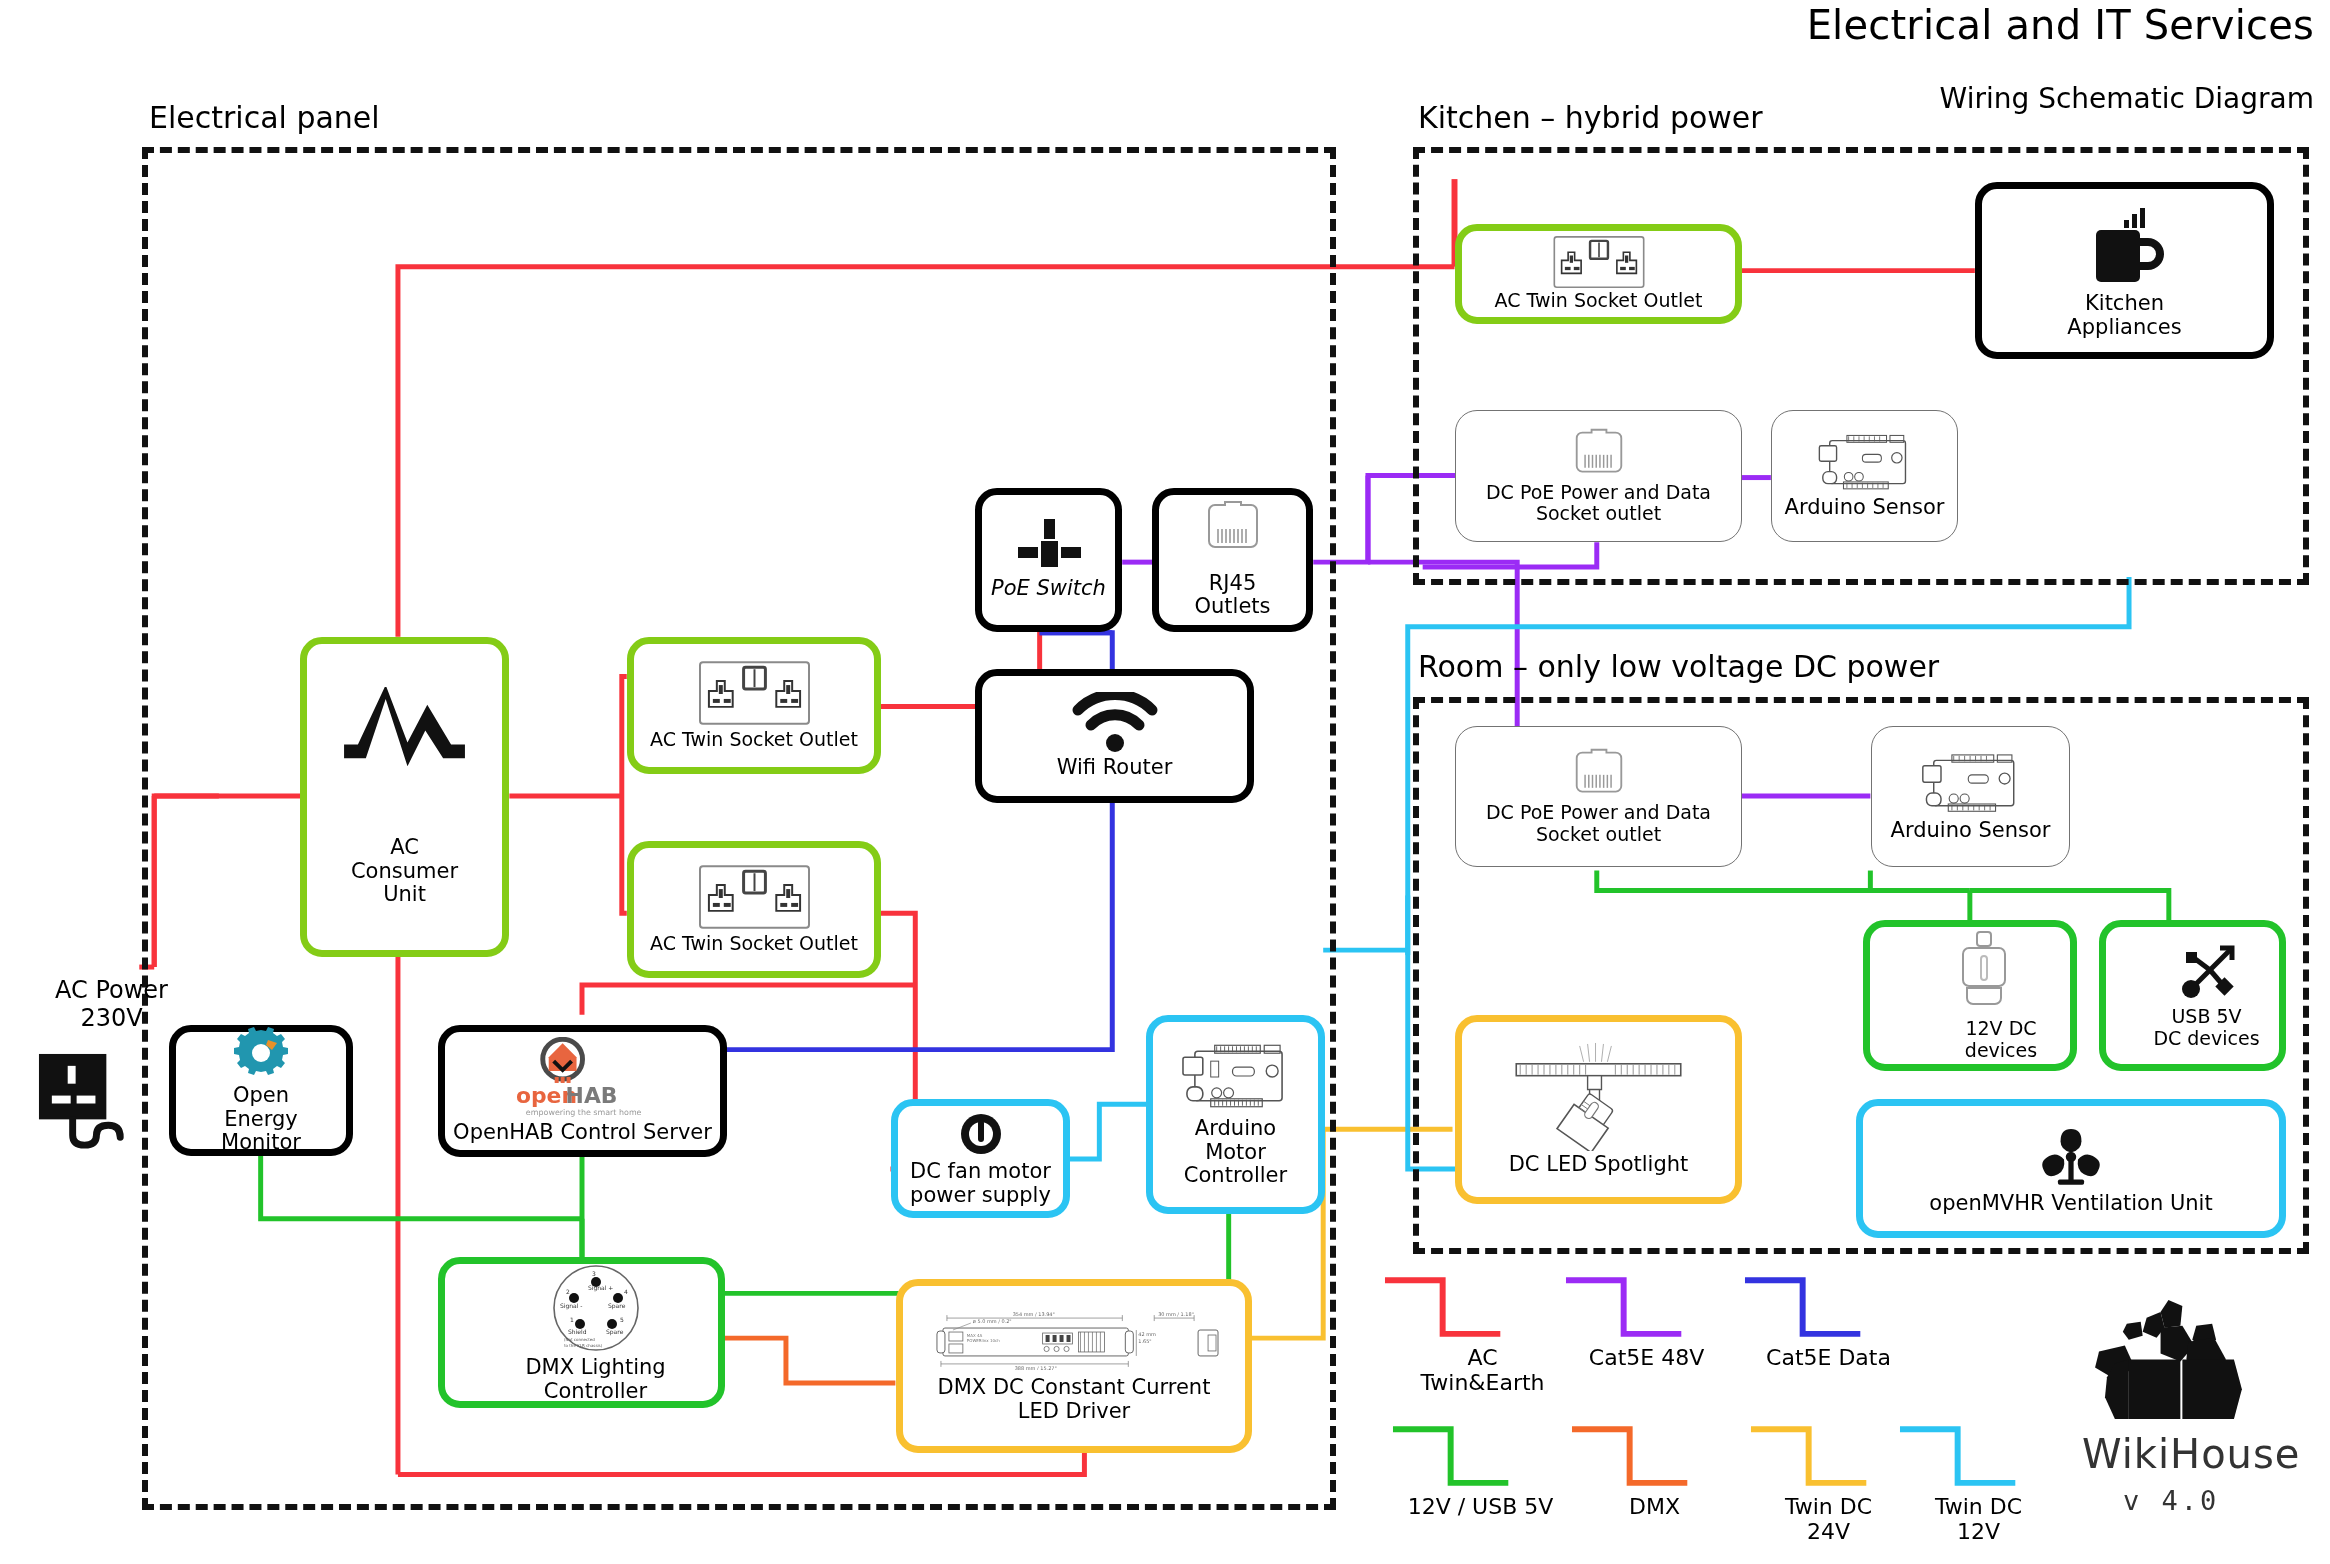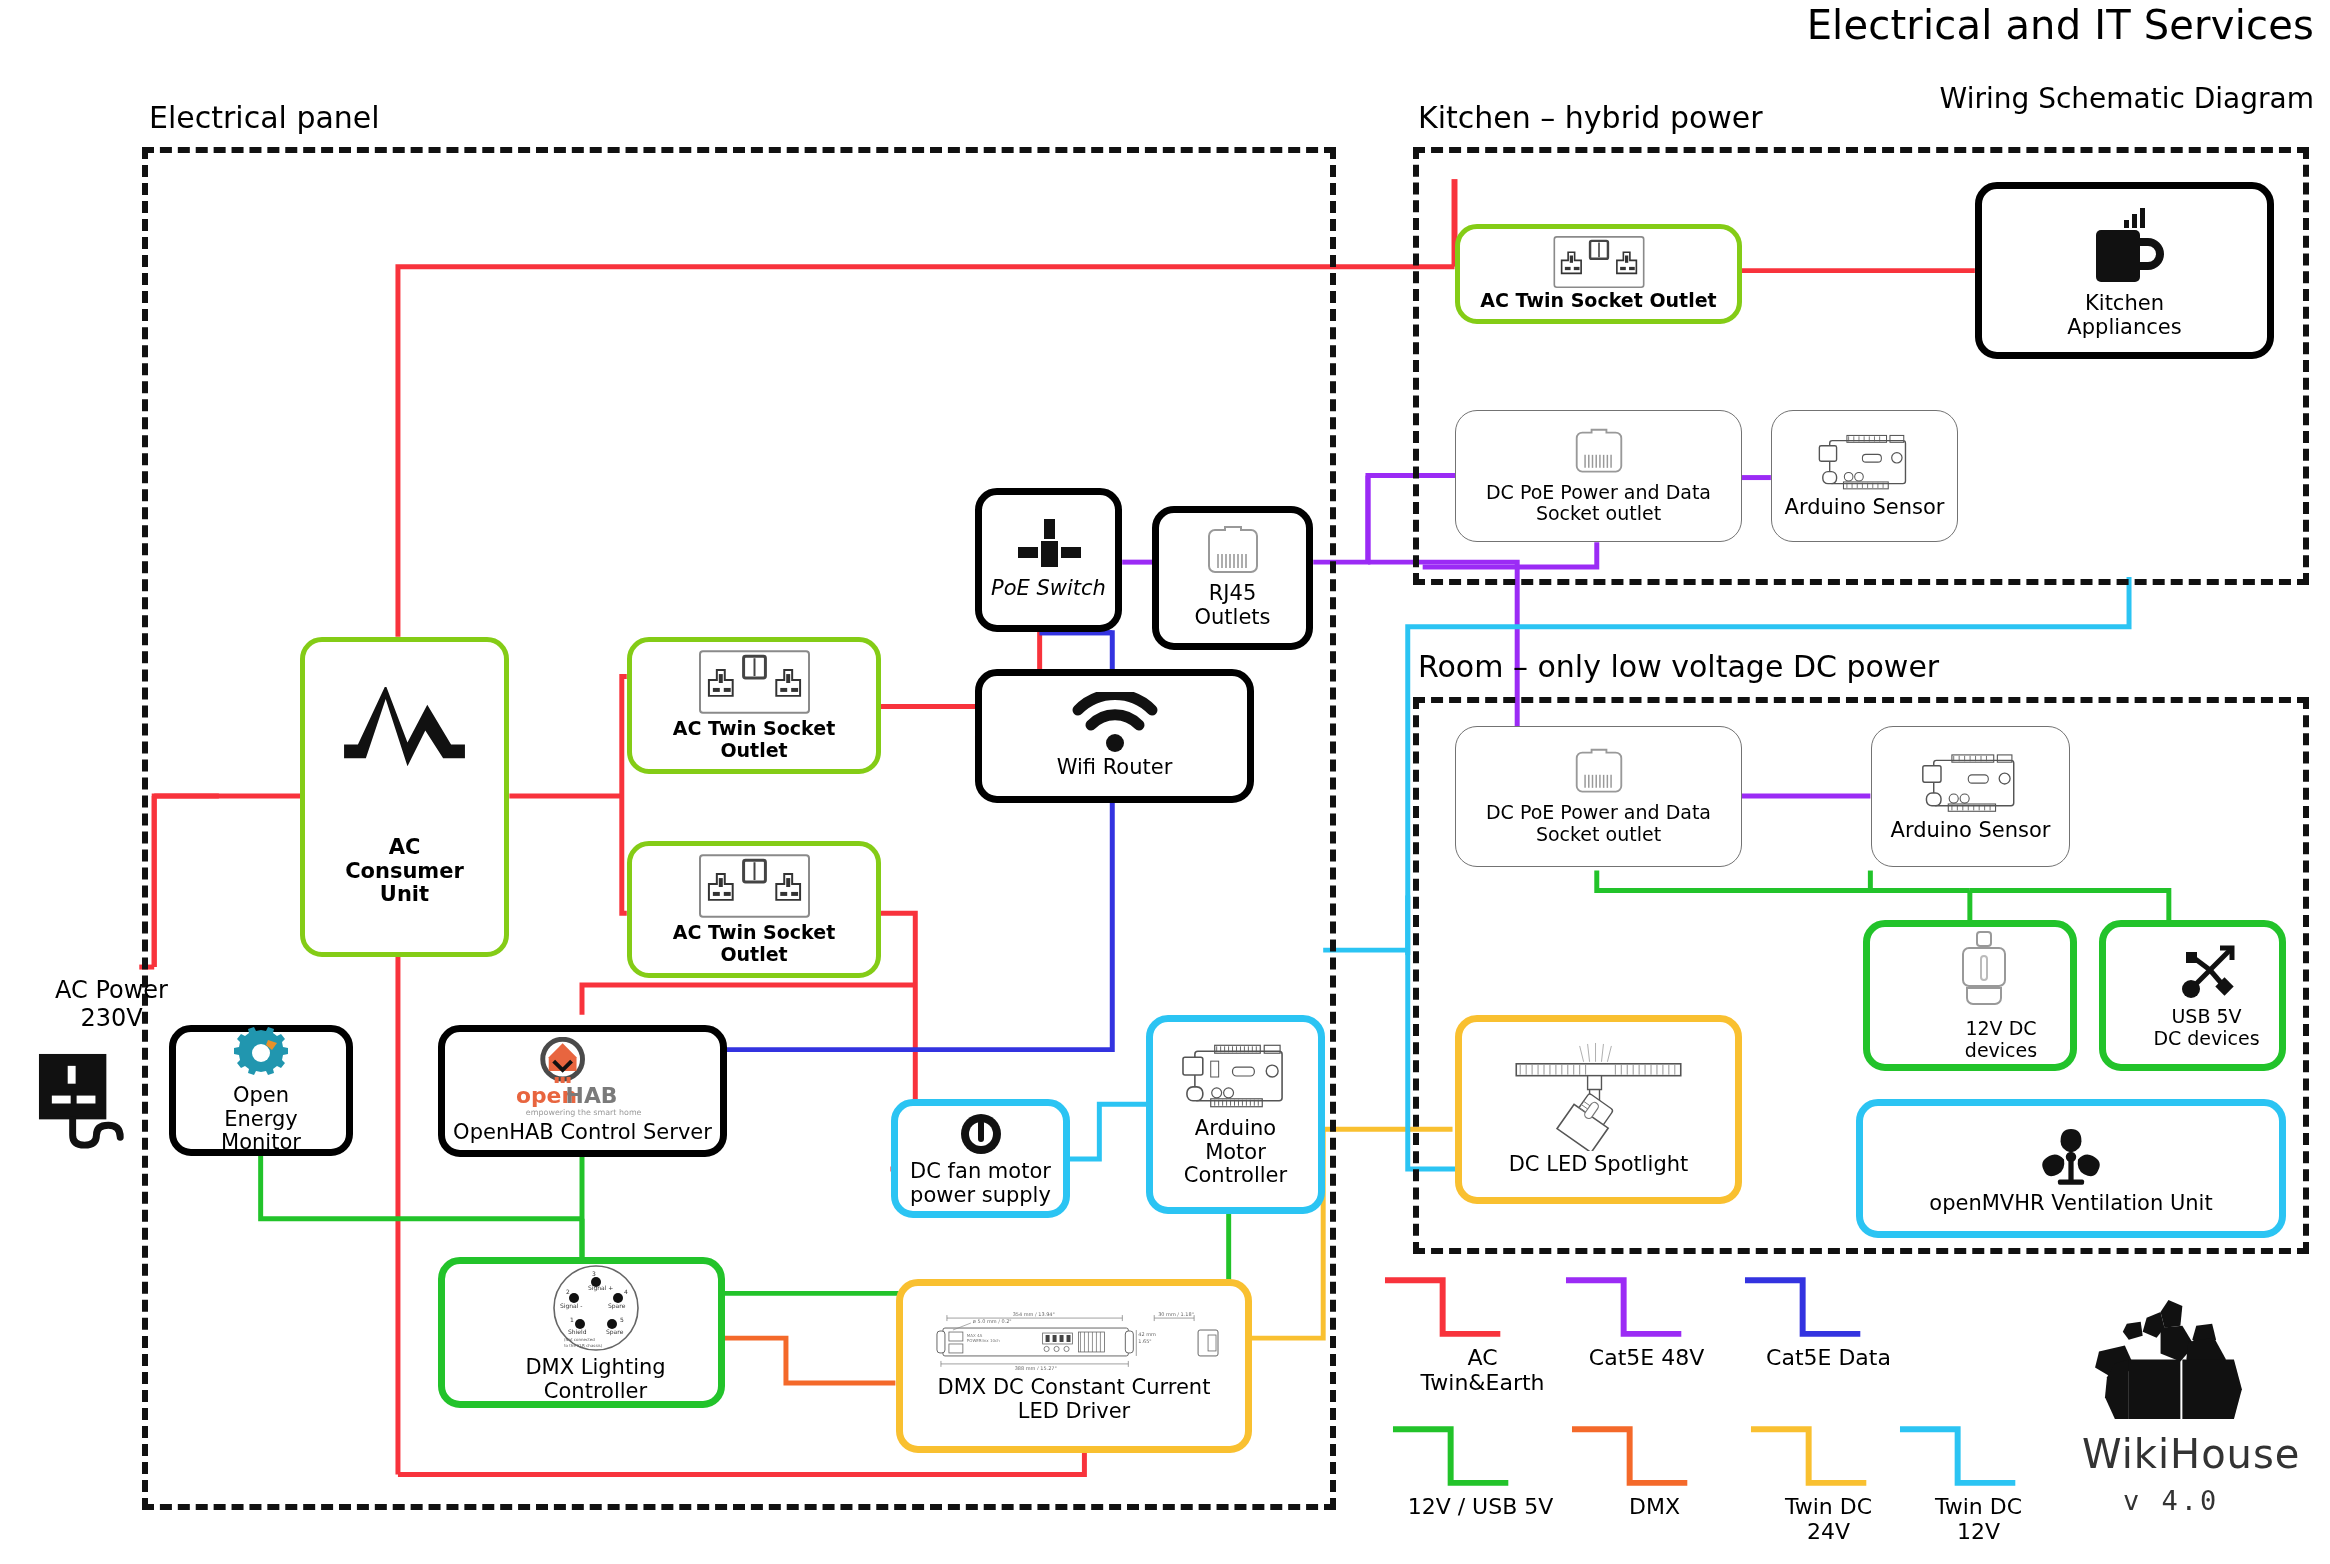--- a/index.html
+++ b/index.html
@@ -43,21 +43,21 @@
     align-items:center; justify-content:center;
     text-align:center;
     padding:6px 8px;
     z-index:5;
   }
   .node .lbl { font-size:21px; line-height:1.12; color:#000; }
   .node .lbl.sm { font-size:19px; }
   .node .ico { display:flex; align-items:center; justify-content:center; }
 
   .b-black  { border:7px solid #000000; }
-  .b-red    { border:5px solid #84cc16;font-weight:bold; }
+  .b-red    { border:7px solid #84cc16; }
   .b-purple { border:1px solid #737373; }
   .b-cyan   { border:7px solid #2BC4F3; }
   .b-green  { border:7px solid #22C32A;padding-left:36px; }
   .b-amber  { border:7px solid #F9C030; }
 
   
   .plug-sym { position:absolute; }
   .plug-label { position:absolute; font-size:24px; line-height:1.15; text-align:center; color:#000; }
 
   
@@ -260,21 +260,21 @@
       <svg width="66" height="52" viewBox="0 0 66 52">
         <rect x="28" y="0" width="11" height="20" fill="#111"></rect>
         <rect x="25" y="22" width="17" height="26" fill="#111"></rect>
         <rect x="2" y="28" width="20" height="11" fill="#111"></rect>
         <rect x="45" y="28" width="20" height="11" fill="#111"></rect>
       </svg>
     </div>
     <div class="lbl" style="margin-top:6px;">PoE Switch</div>
   </div>
 
-  <div class="node b-black" style="left:1152px; top:506px; width:161px; height:144px;">
+  <div class="node b-black" style="left:1152px; top:488px; width:161px; height:144px;justify-content:space-between;">
     <div class="ico">
       <svg width="56" height="52" viewBox="0 0 56 52">
         <path d="M4 10 a6 6 0 0 1 6-6 h10 v-3 h16 v3 h10 a6 6 0 0 1 6 6 v30 a6 6 0 0 1 -6 6 h-36 a6 6 0 0 1 -6 -6 z" fill="#fff" stroke="#999" stroke-width="2"></path>
         <g stroke="#999" stroke-width="1.6">
           <line x1="13" y1="28" x2="13" y2="42"></line>
             <line x1="17" y1="28" x2="17" y2="42"></line>
           <line x1="21" y1="28" x2="21" y2="42"></line>
             <line x1="25" y1="28" x2="25" y2="42"></line>
           <line x1="29" y1="28" x2="29" y2="42"></line>
             <line x1="33" y1="28" x2="33" y2="42"></line>

